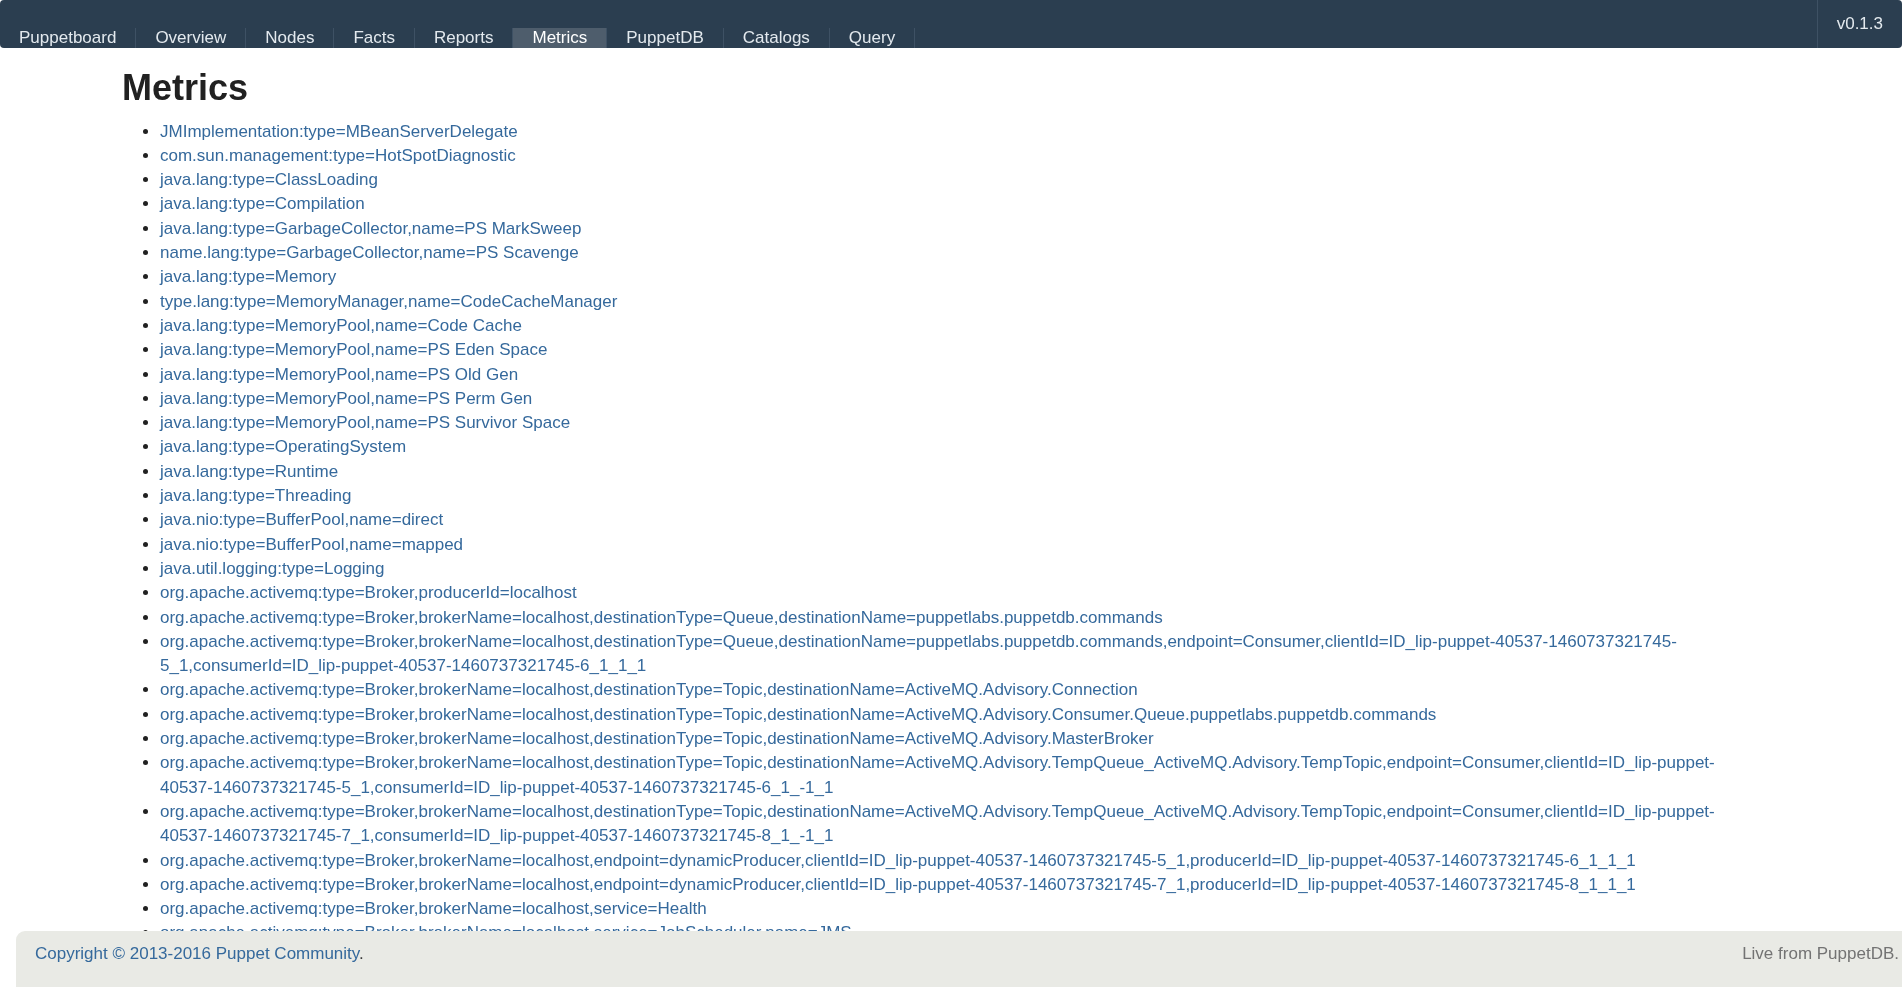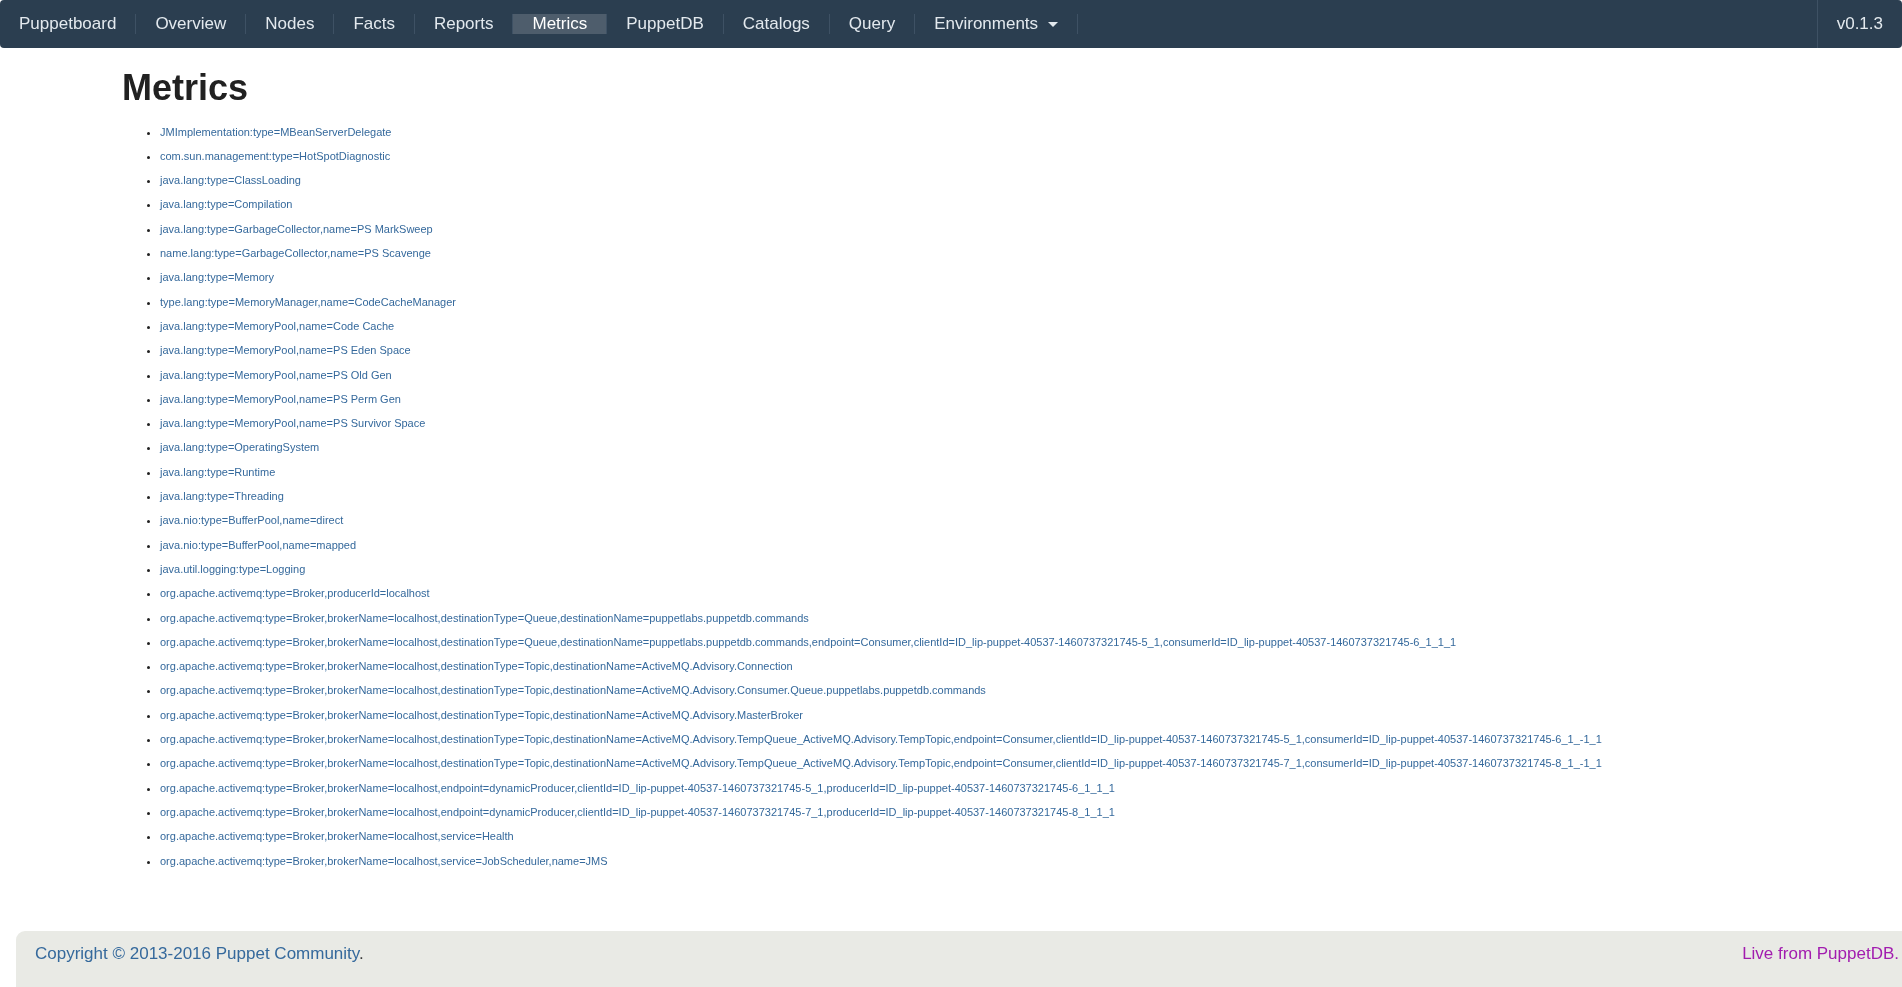--- a/index.html
+++ b/index.html
@@ -7,21 +7,21 @@
     width:1902px;height:987px;overflow:hidden;position:relative;
     background:#ffffff;font-family:"Liberation Sans",sans-serif;
   }
   
   nav.topbar{
     position:absolute;top:0;left:0;width:1902px;height:48px;
     background:#2b3e50;border-radius:4px;
     display:flex;align-items:stretch;
     font-size:17px;color:#e3e9ee;
   }
-  .nav-left{display:flex;align-items:center;}
+  .nav-left{display:flex;align-items:flex-end;}
   .nav-item{
     display:flex;align-items:center;padding:0 19px;
     border-right:1px solid #3e5164;
     color:#e3e9ee;text-decoration:none;cursor:pointer;white-space:nowrap;
   }
   .nav-item.active{background:#4e5d6c;color:#ffffff;}
   .caret{
     width:0;height:0;display:inline-block;margin-left:10px;
     border-left:5px solid transparent;border-right:5px solid transparent;
     border-top:5px solid #e3e9ee;
@@ -34,35 +34,35 @@
   
   main{position:absolute;top:48px;left:122px;width:1640px;}
   h2.page-title{
     font-size:36px;line-height:1.1;font-weight:700;color:#212121;
     margin:20px 0 0 0;
   }
   ul.metrics{
     margin:12px 0 0 0;padding:0 0 0 38px;list-style:disc;
   }
   ul.metrics li{
-    font-size:11px;line-height:24.3px;color:#212121;
+    font-size:17px;line-height:24.3px;color:#212121;
   }
   ul.metrics li a{
     color:#35699c;text-decoration:none;cursor:pointer;
   }
   
   footer{
     position:absolute;left:16px;top:931px;width:1902px;height:67px;
     background:#e9eae5;box-sizing:border-box;
     padding:13px 19px 0 19px;font-size:17px;
     display:flex;justify-content:space-between;align-items:flex-start;border-radius:9px;
   }
   footer a{color:#35699c;text-decoration:none;cursor:pointer;}
   .copyright-suffix{color:#3a3a3a;}
-  .foot-right{color:#a21caf;}
+  .foot-right{color:#737373;}
   .foot-strip{
     position:absolute;left:0;bottom:0;width:100%;height:7px;background:#ece8dd;
   }
 </style>
 </head>
 <body>
 
 <nav class="topbar">
   <div class="nav-left" id="nav-left">
       <a class="nav-item">
@@ -84,24 +84,20 @@
         <span>Metrics</span>
       </a>
       <a class="nav-item">
         <span>PuppetDB</span>
       </a>
       <a class="nav-item">
         <span>Catalogs</span>
       </a>
       <a class="nav-item">
         <span>Query</span>
-      </a>
-      <a class="nav-item">
-        <span>Environments</span>
-        <span class="caret"></span>
       </a>
     </div>
   <div class="nav-spacer"></div>
   <div class="nav-version">v0.1.3</div>
 </nav>
 
 <main>
   <h2 class="page-title">Metrics</h2>
   <ul class="metrics" id="metrics-list">
       <li><a>JMImplementation:type=MBeanServerDelegate</a></li>

